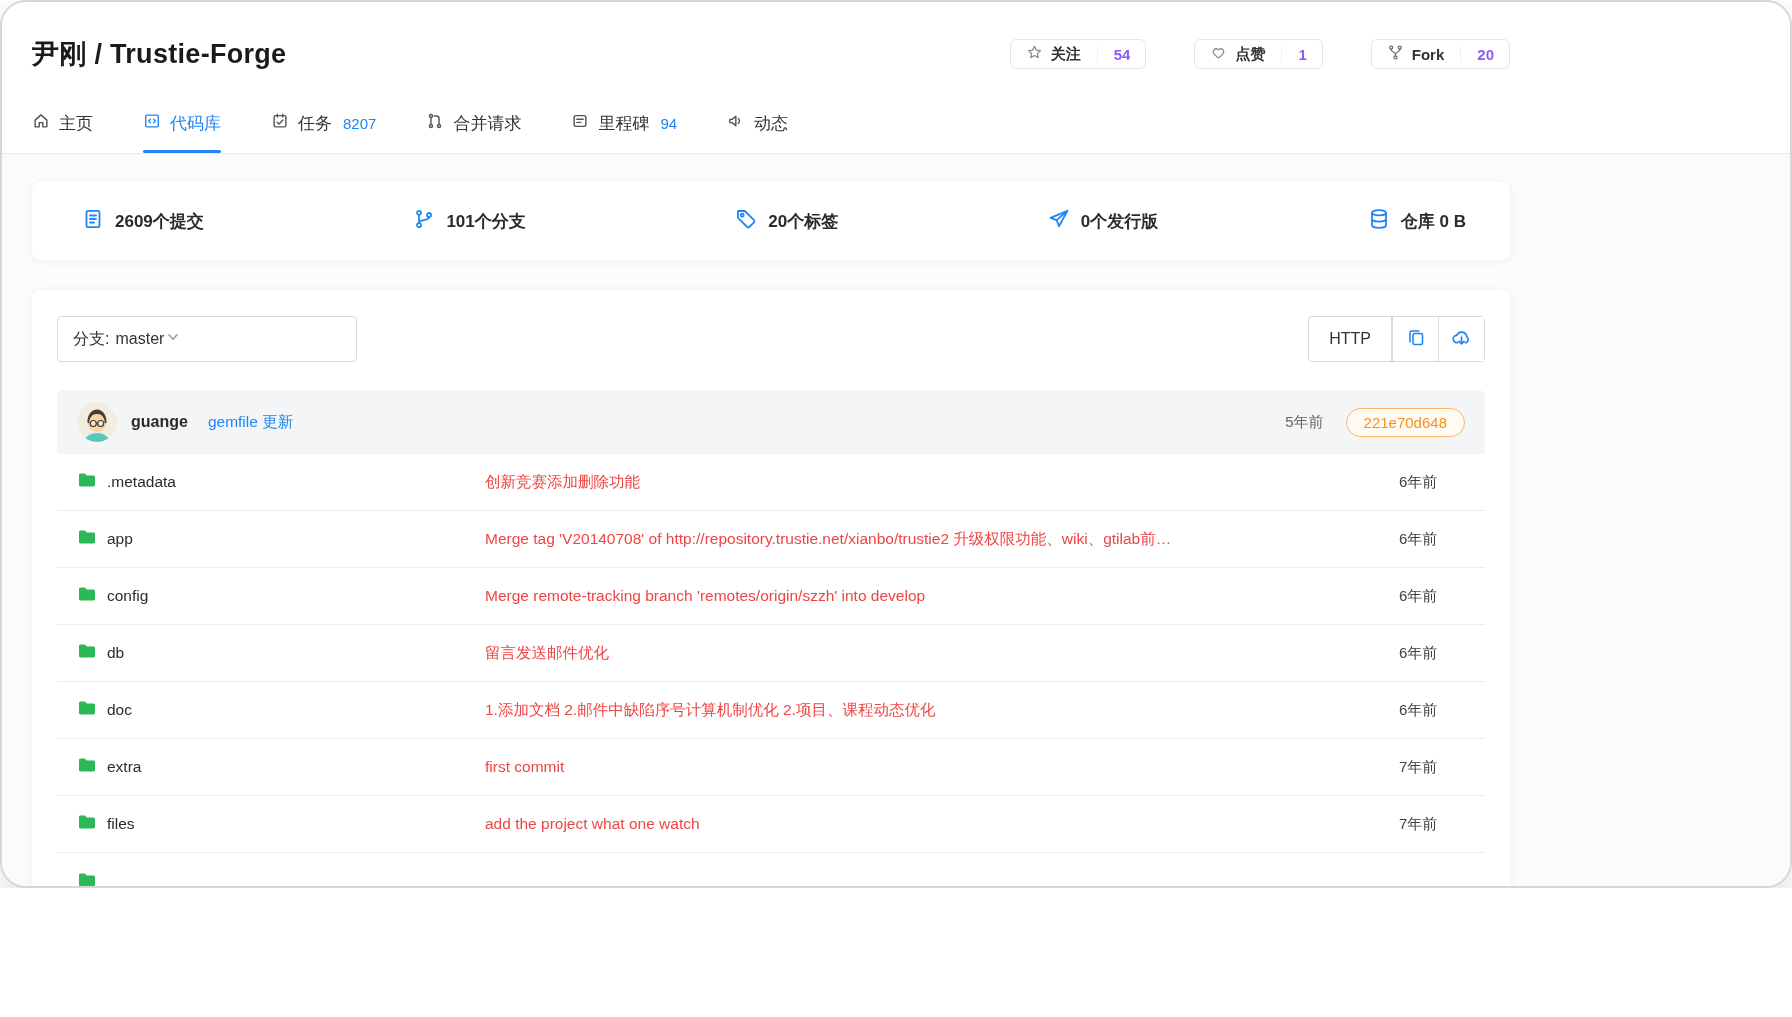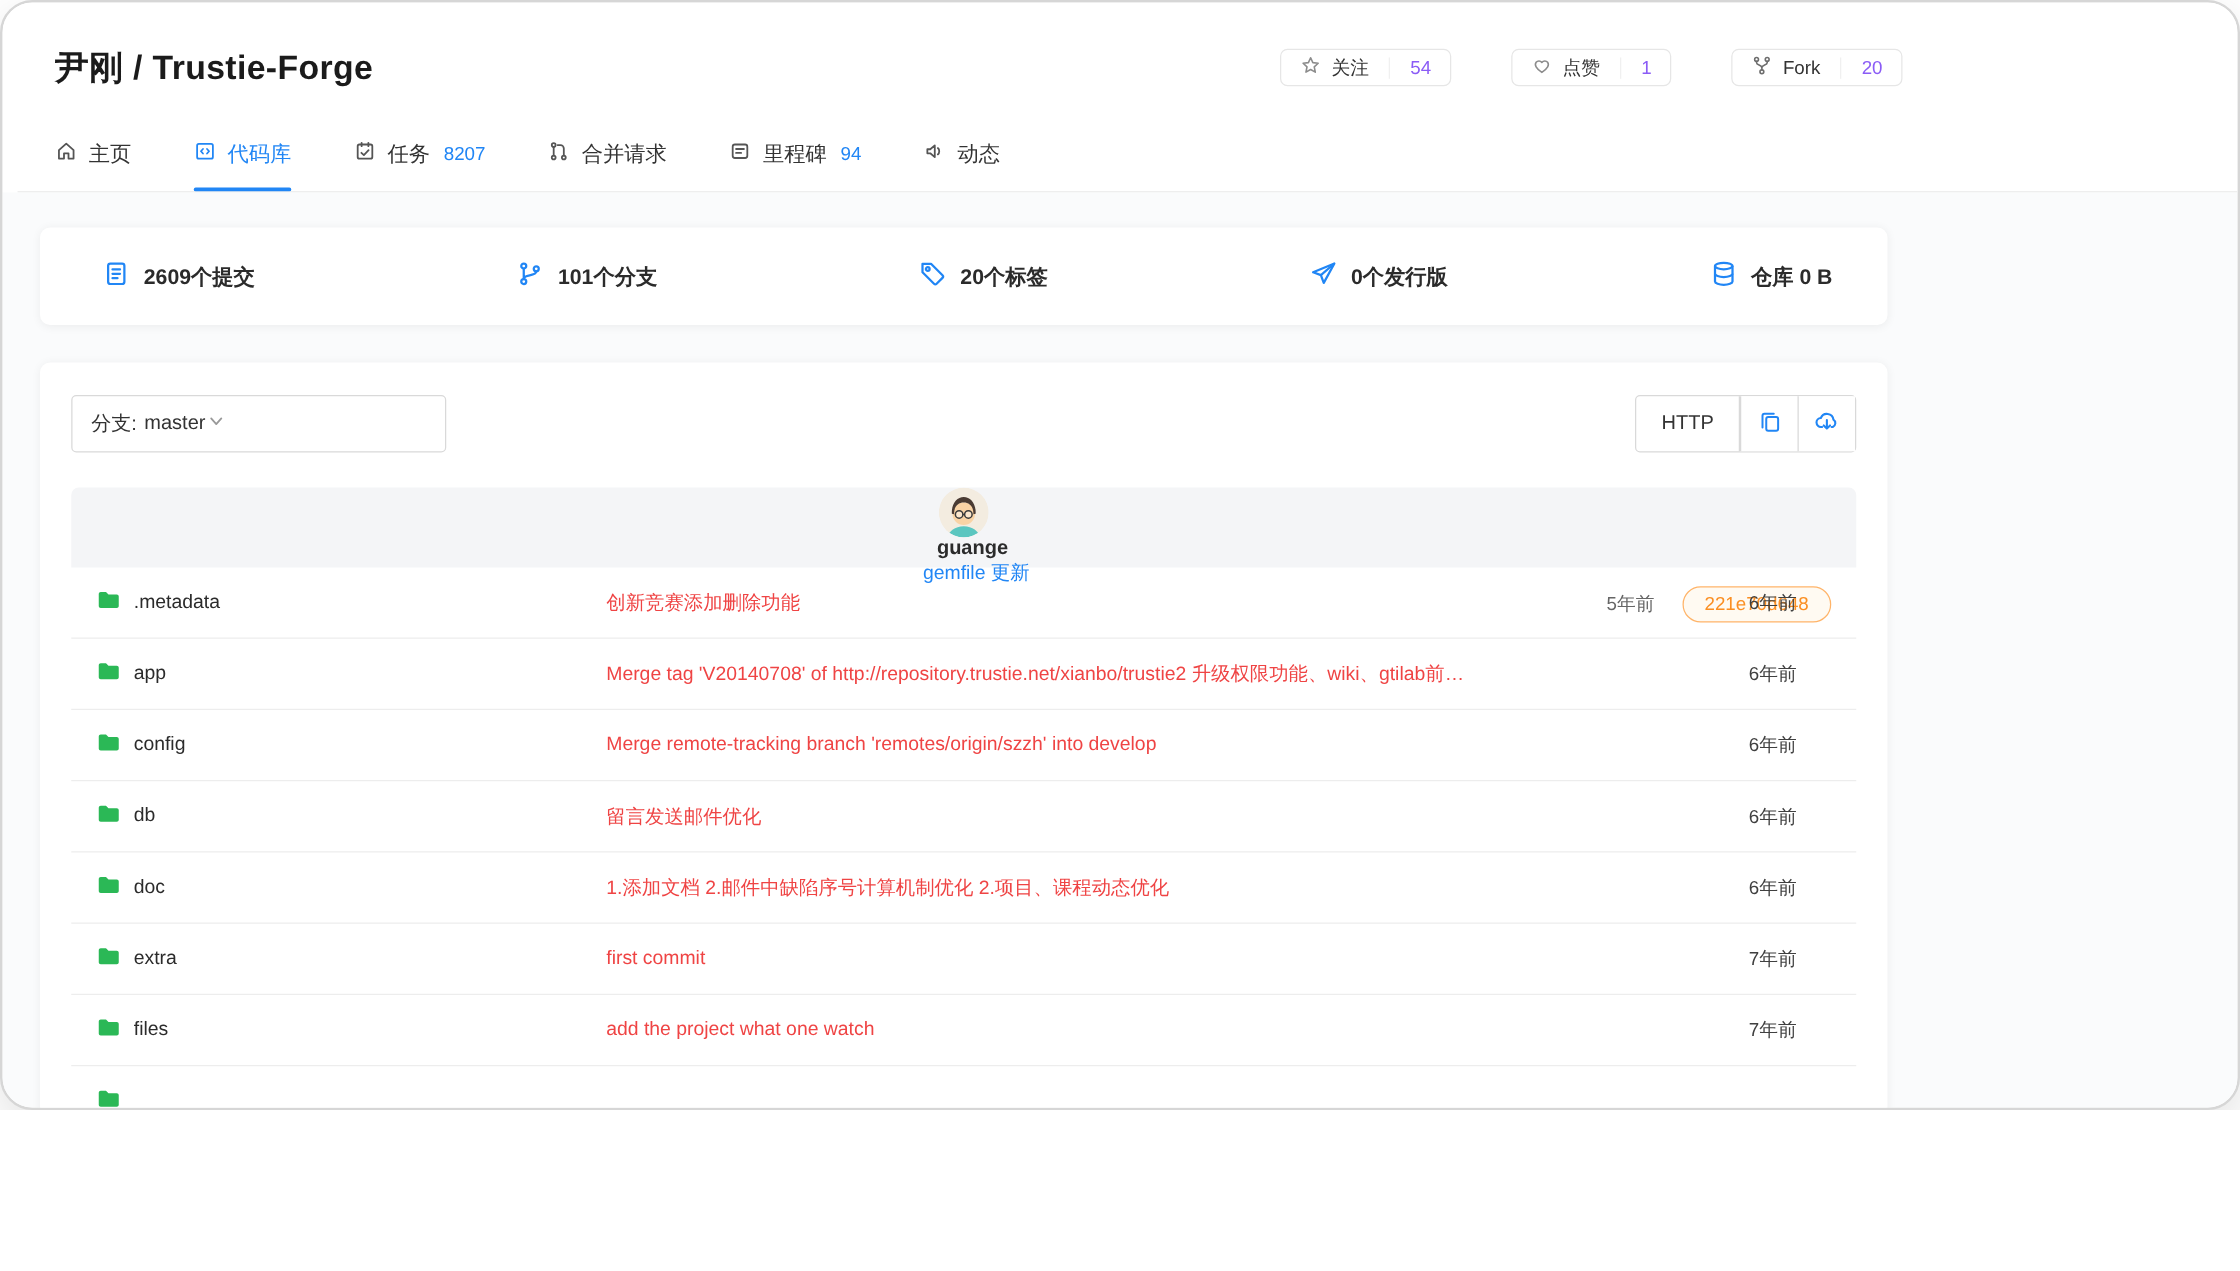--- a/index.html
+++ b/index.html
@@ -14,28 +14,28 @@
     width:1792px; height:888px;
     border:2px solid #d6d6d6;
     border-radius:26px;
     background:#fff;
     overflow:hidden;
     box-shadow:0 14px 40px rgba(0,0,0,.12);
   }
   .wrap { width:1478px; margin-left:30px; }
 
   
-  .header { padding-top:28px; background:#fff;padding-left:12px; }
+  .header { padding-top:28px; background:#fff; }
   .title-row { display:flex; align-items:center; justify-content:space-between; height:48px; }
   .page-title { font-size:27px; font-weight:700; color:#1b1b1b; letter-spacing:.3px; }
   .actions { display:flex; gap:48px; }
   .act-btn {
     display:flex; align-items:center; height:30px; padding:0 15px;
     border:1px solid #e6e6e6; border-radius:6px; background:#fff;
-    font-size:15px; color:#333; cursor:pointer; white-space:nowrap;
+    font-size:15px; color:#333; cursor:pointer; white-space:nowrap;font-weight:bold;
   }
   .act-btn svg { margin-right:8px; flex:none; }
   .act-count { margin-left:16px; padding-left:16px; border-left:1px solid #f0f0f0; color:#8b5cf6; }
 
   .tabs { display:flex; gap:50px; margin-top:34px; }
   .tab {
     position:relative; display:flex; align-items:center; gap:9px;
     padding-bottom:18px; font-size:17px; color:#333; cursor:pointer; white-space:nowrap;
   }
   .tab svg { stroke:#555; flex:none; }
@@ -76,21 +76,21 @@
   .proto { display:flex; align-items:center; padding:0 20px; font-size:16px; color:#333; border-right:1px solid #d9d9d9; cursor:pointer; }
   .clone-url {
     width:225px; border:none; outline:none; padding:0 12px; font-size:15px; color:#333;
     font-family:inherit; background:transparent;
   }
   .icon-btn { width:46px; border-left:1px solid #d9d9d9; cursor:pointer; display:flex; align-items:center; justify-content:center; background:#fff; }
 
   .table { margin:0 25px; }
   .commit-bar {
     height:64px; background:#f4f5f7; border-radius:6px 6px 0 0;
-    display:flex; align-items:center; padding:0 20px;flex-direction:column;
+    display:flex; align-items:center; padding:0 20px;
   }
   .avatar { width:40px; height:40px; border-radius:50%; overflow:hidden; flex:none; cursor:pointer; }
   .commit-author { font-size:16px; font-weight:700; color:#2b2b2b; margin-left:14px; }
   .commit-msg { font-size:15.5px; color:var(--accent); margin-left:20px; cursor:pointer; }
   .commit-right { margin-left:auto; display:flex; align-items:center; }
   .commit-time { font-size:15px; color:#666; }
   .hash-badge {
     margin-left:22px; border:1.5px solid #ffb469; background:#fffaf2; color:var(--hash-orange);
     font-size:15px; padding:5px 17px; border-radius:999px; cursor:pointer;
   }

